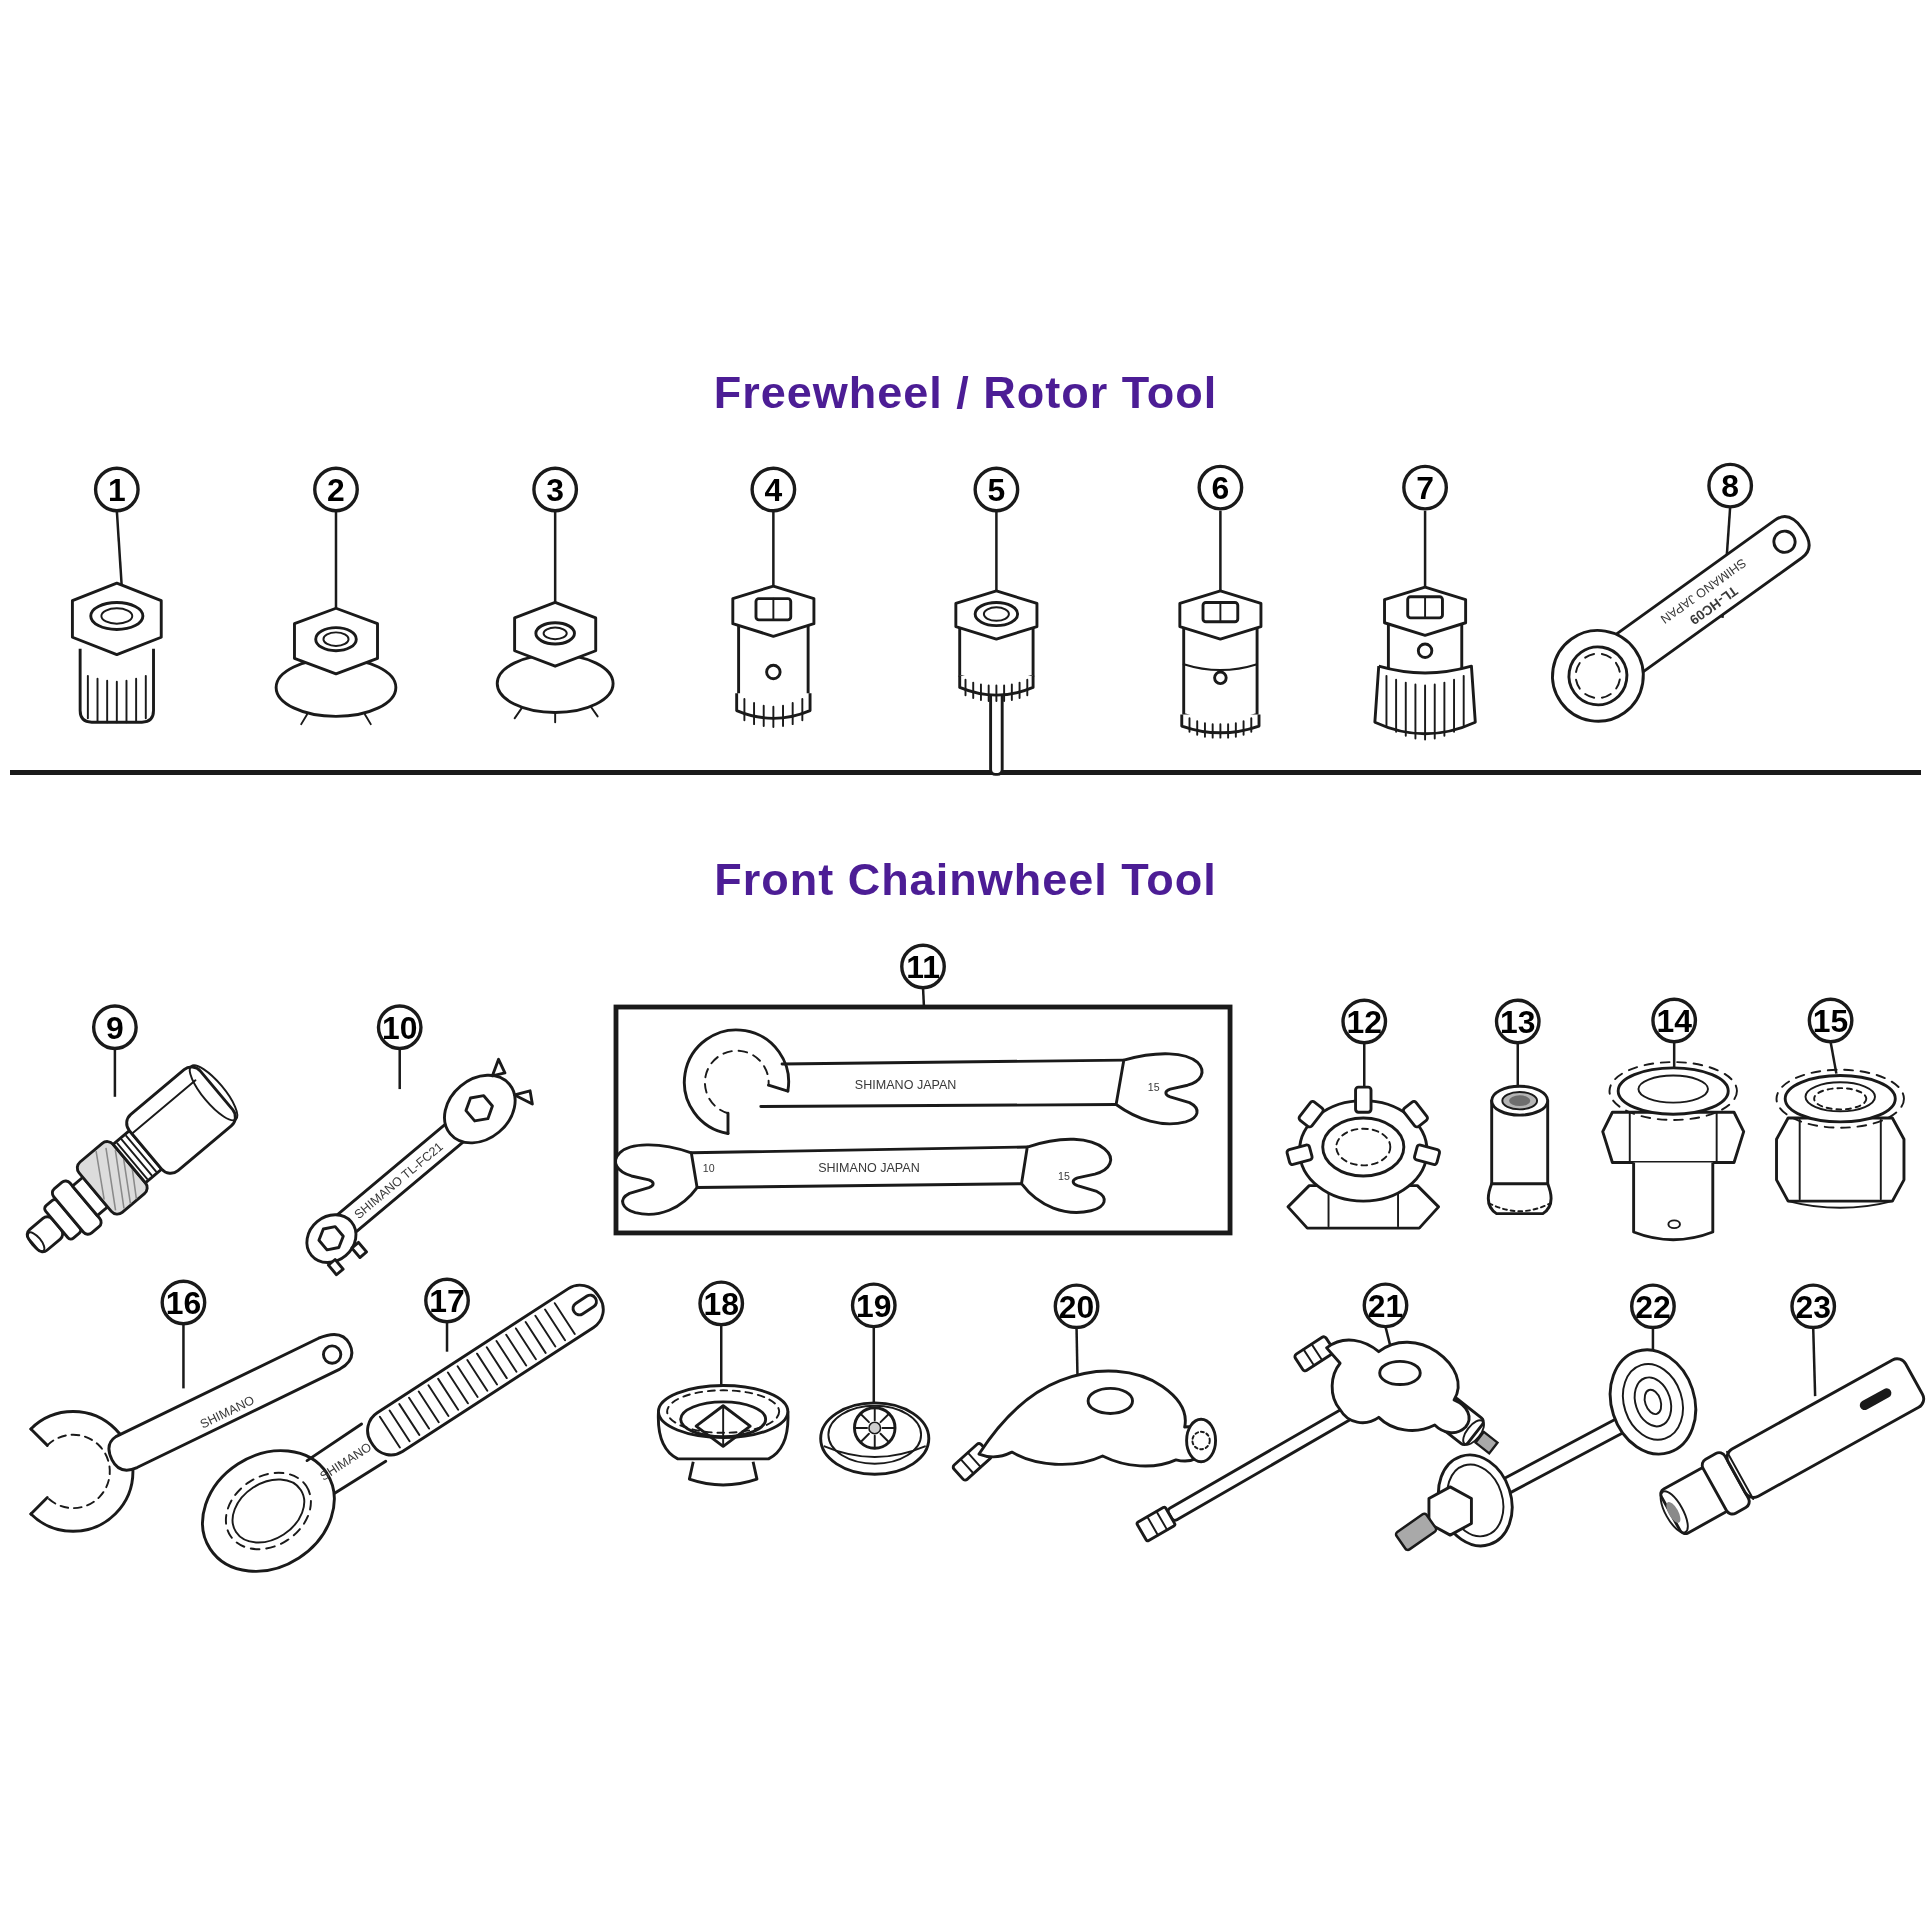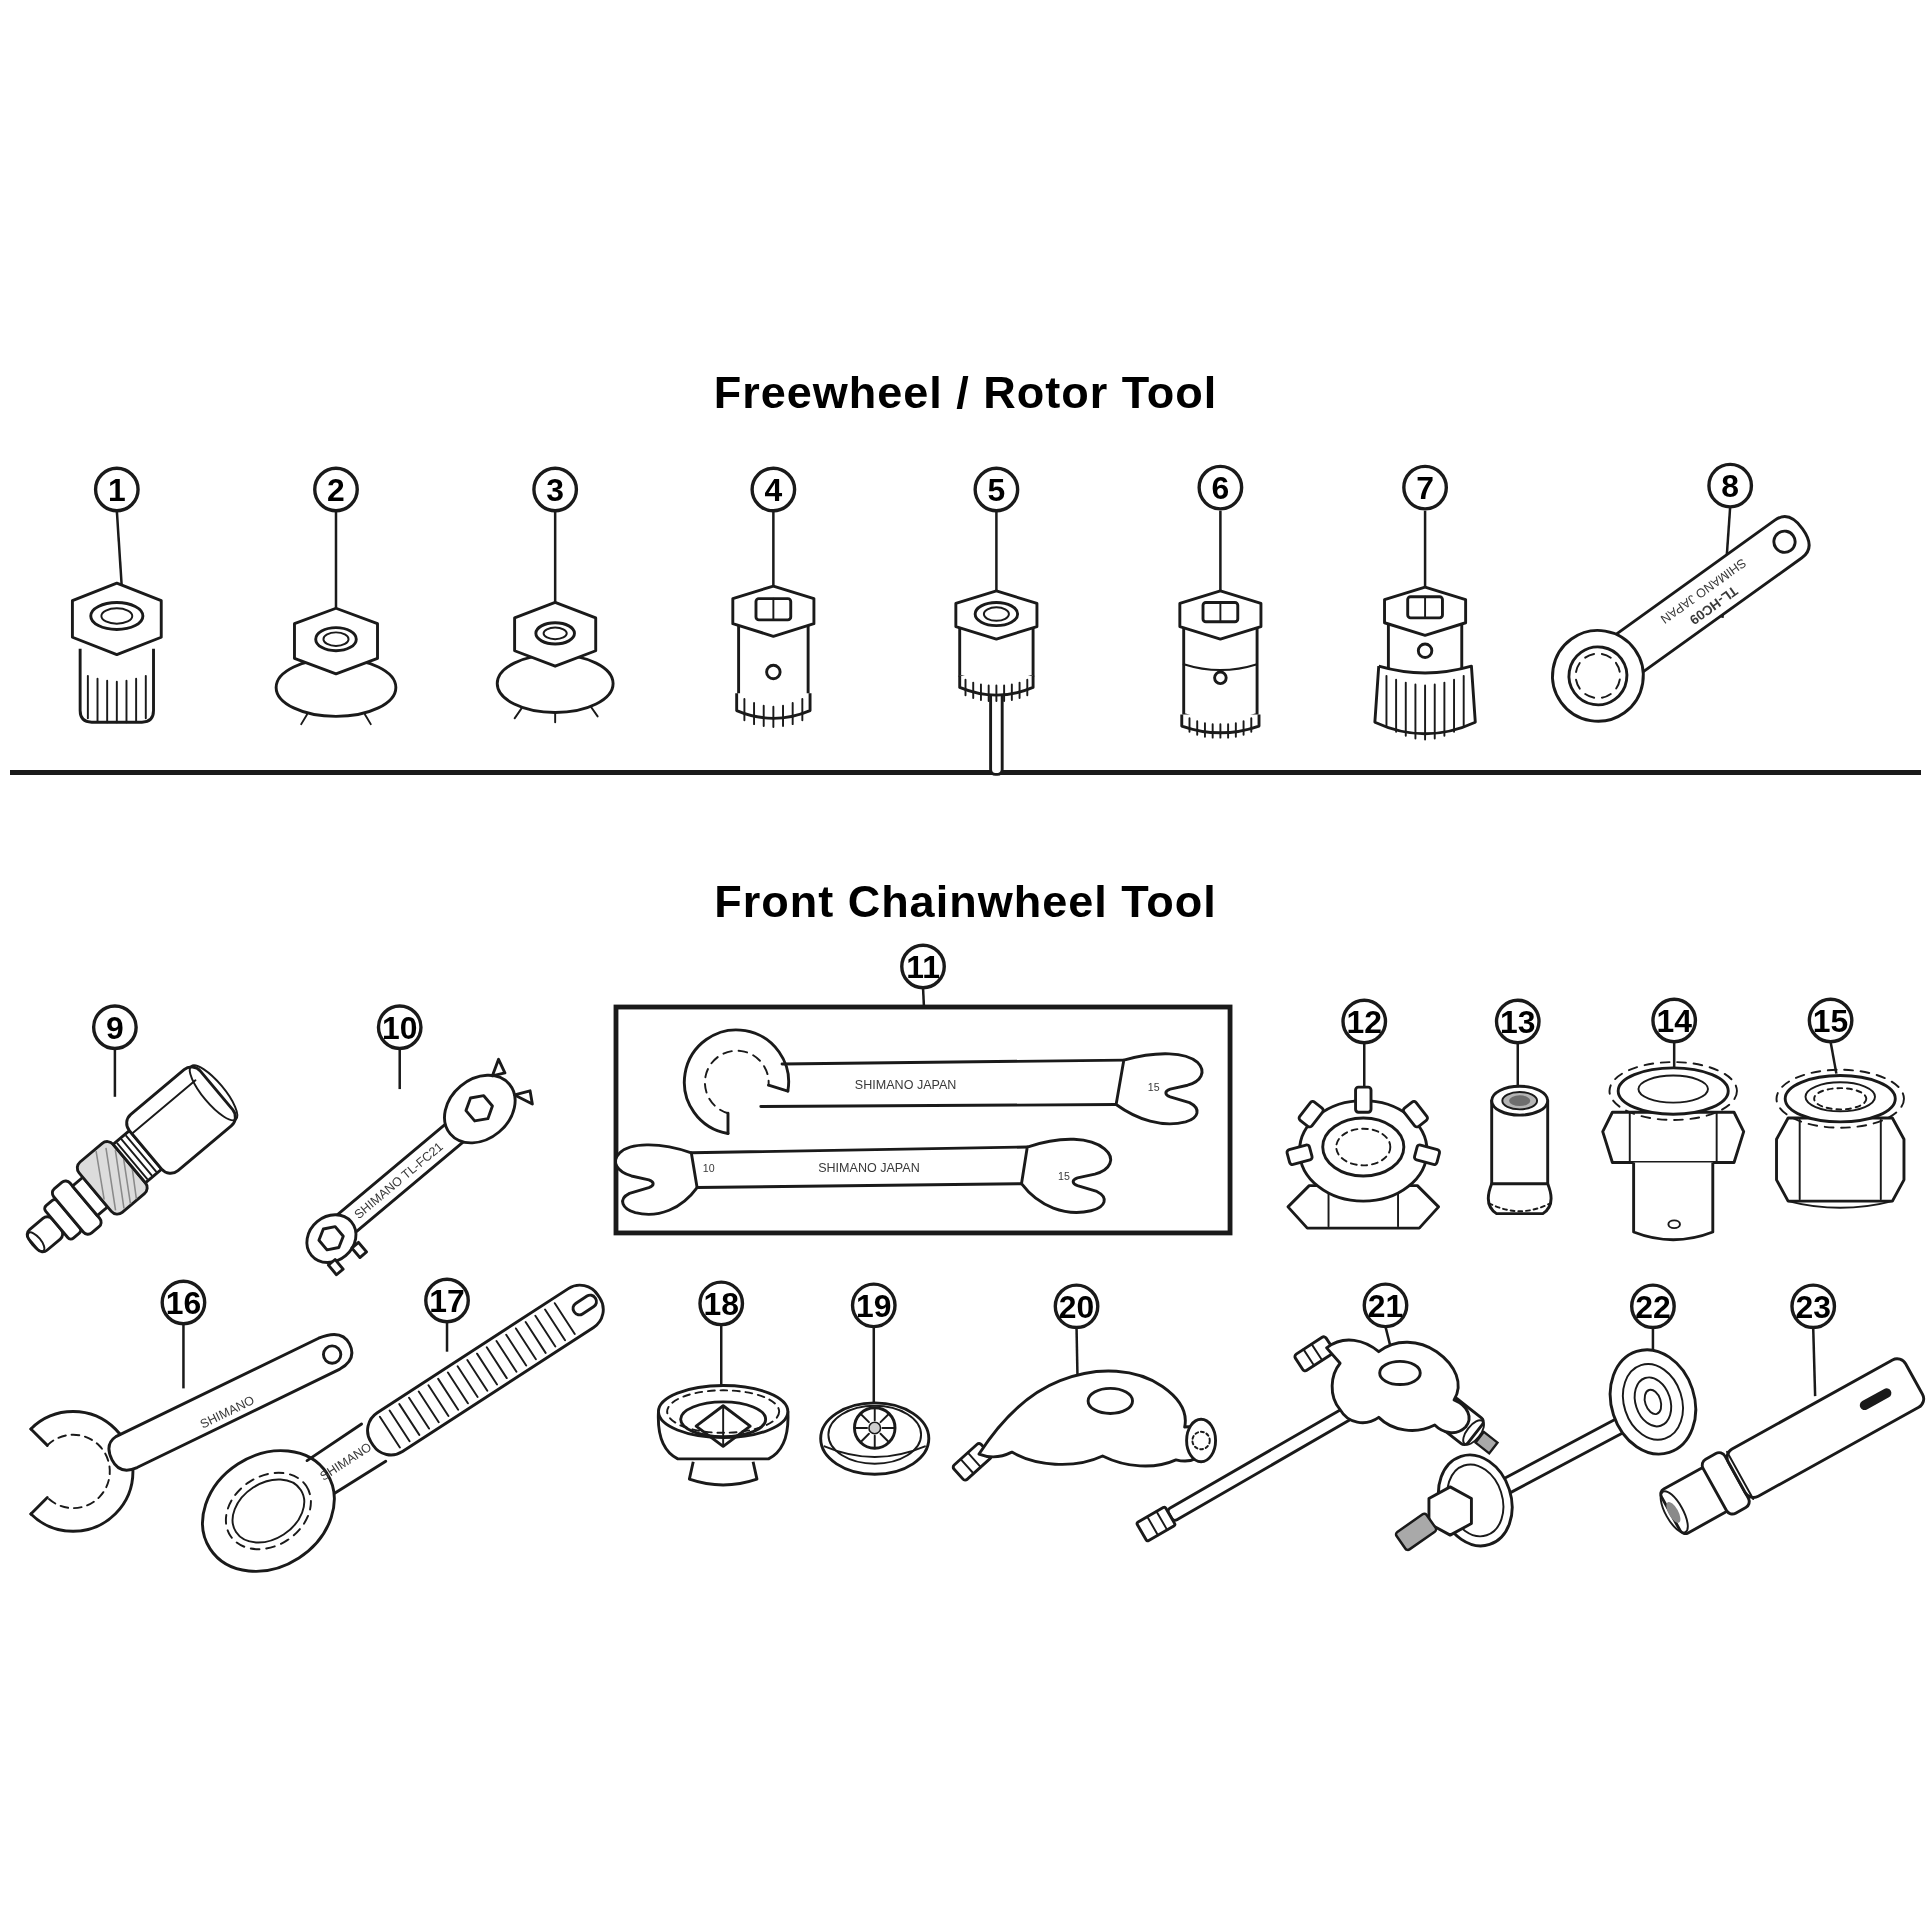--- a/index.html
+++ b/index.html
@@ -1,19 +1,19 @@
 <!DOCTYPE html>
 <html><head>
 <meta charset="utf-8">
 <style>
   html,body{margin:0;padding:0;background:#ffffff}
   .page{position:relative;width:1931px;height:1931px;background:#ffffff;overflow:hidden;
         font-family:"Liberation Sans",sans-serif}
   .title{position:absolute;left:0;width:100%;text-align:center;
-         font:700 45px "Liberation Sans",sans-serif;color:#000000;letter-spacing:1px}
+         font:700 45px "Liberation Sans",sans-serif;color:#4c1d95;letter-spacing:1px}
   .divider{position:absolute;left:9.7px;right:9.7px;height:4.8px;background:#1a1a1a}
   .art{position:absolute;left:0;top:0}
   
   .s  {fill:none;stroke:#1a1a1a;stroke-width:3;stroke-linecap:round;stroke-linejoin:round}
   .sf {fill:#ffffff;stroke:#1a1a1a;stroke-width:3;stroke-linejoin:round}
   .t  {fill:none;stroke:#1a1a1a;stroke-width:2;stroke-linecap:round}
   .th {fill:none;stroke:#8a8a8a;stroke-width:1.6}
   .lead{stroke:#1a1a1a;stroke-width:2.6}
   .co {fill:#ffffff;stroke:#1a1a1a;stroke-width:3.5}
   .num{font:700 33px "Liberation Sans",sans-serif;fill:#000;text-anchor:middle}
@@ -22,21 +22,21 @@
 </style>
 </head>
 <body>
 
 <div class="page">
 
   <div class="title" style="top:367px">Freewheel / Rotor Tool</div>
 
   <div class="divider" style="top:770px"></div>
 
-  <div class="title" style="top:876px">Front Chainwheel Tool</div>
+  <div class="title" style="top:854px">Front Chainwheel Tool</div>
 
   <svg class="art" width="1931" height="1931" viewBox="0 0 2000 2000">
 
     <g>
       <line class="lead" x1="121" y1="529" x2="126" y2="606"></line>
       <line class="lead" x1="348" y1="529" x2="348" y2="636"></line>
       <line class="lead" x1="575" y1="529" x2="575" y2="628"></line>
       <line class="lead" x1="801" y1="529" x2="801" y2="612"></line>
       <line class="lead" x1="1032" y1="529" x2="1032" y2="616"></line>
       <line class="lead" x1="1264" y1="529" x2="1264" y2="616"></line>

